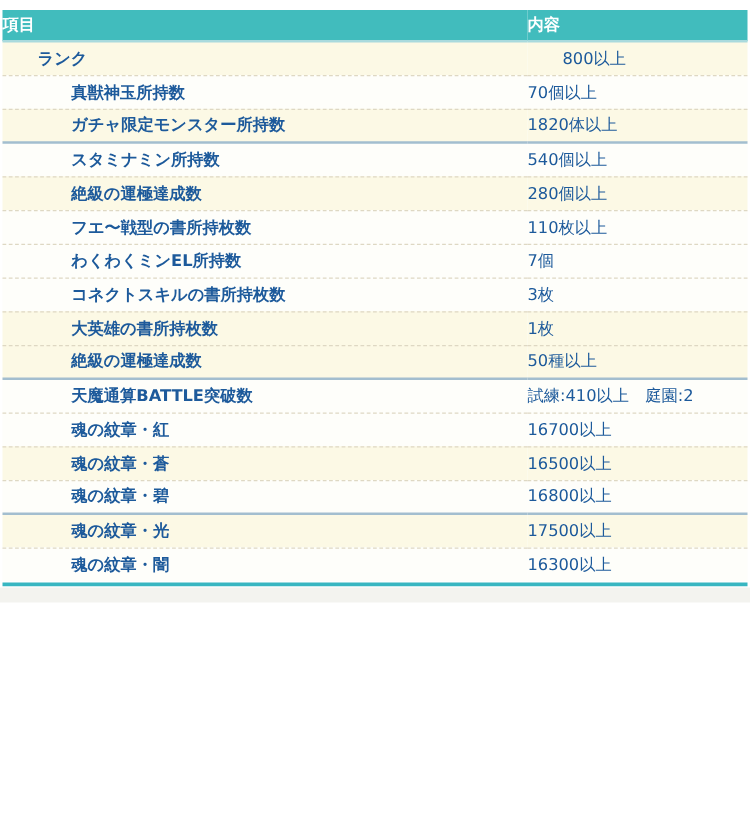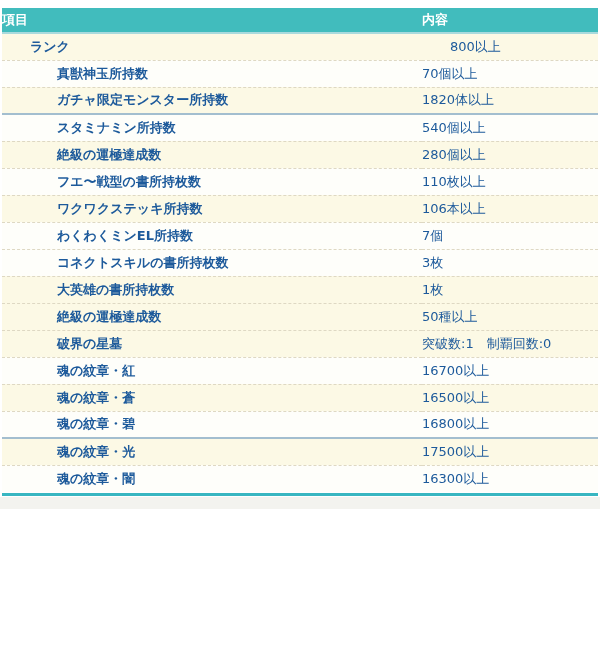--- a/index.html
+++ b/index.html
@@ -107,24 +107,20 @@
   <tr class="cream">
     <td class="item">絶級の運極達成数</td>
     <td class="value">280個以上</td>
   </tr>
 
   <tr class="white">
     <td class="item">フエ〜戦型の書所持枚数</td>
     <td class="value">110枚以上</td>
   </tr>
 
-  <tr class="cream">
-    <td class="item">ワクワクステッキ所持数</td>
-    <td class="value">106本以上</td>
-  </tr>
 
   <tr class="white">
     <td class="item">わくわくミンEL所持数</td>
     <td class="value">7個</td>
   </tr>
 
 
   <tr class="white">
     <td class="item">コネクトスキルの書所持枚数</td>
     <td class="value">3枚</td>
@@ -134,25 +130,25 @@
     <td class="item">大英雄の書所持枚数</td>
     <td class="value">1枚</td>
   </tr>
 
 
   <tr class="cream">
     <td class="item">絶級の運極達成数</td>
     <td class="value">50種以上</td>
   </tr>
 
+  <tr class="white group-start">
+    <td class="item">天魔通算BATTLE突破数</td>
+    <td class="value">試練:410以上　庭園:2</td>
+  </tr>
 
-  <tr class="cream">
-    <td class="item">破界の星墓</td>
-    <td class="value">突破数:1　制覇回数:0</td>
-  </tr>
 
   <tr class="white">
     <td class="item">魂の紋章・紅</td>
     <td class="value">16700以上</td>
   </tr>
 
   <tr class="cream">
     <td class="item">魂の紋章・蒼</td>
     <td class="value">16500以上</td>
   </tr>

